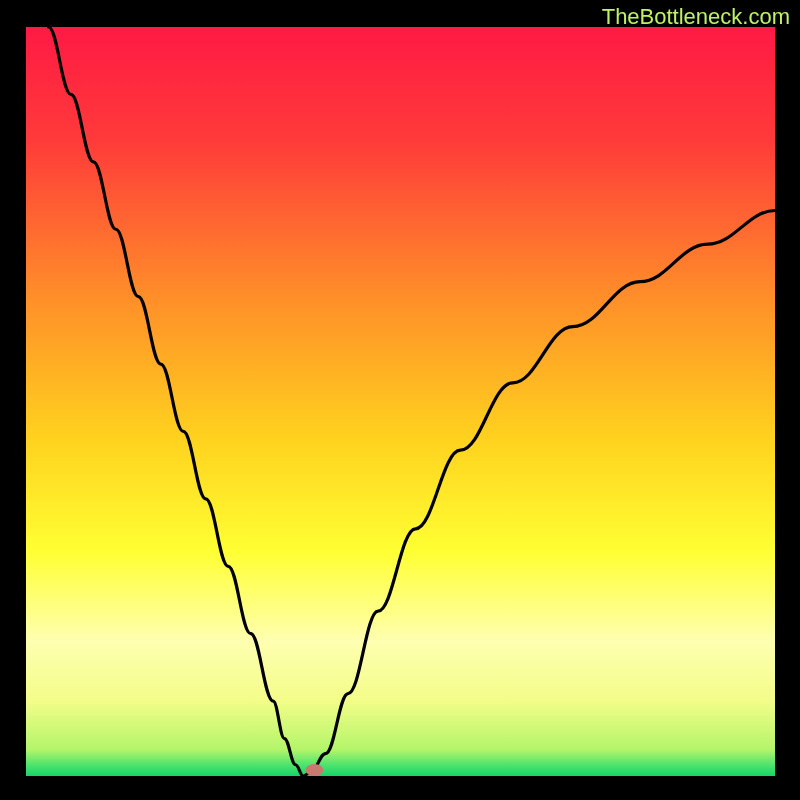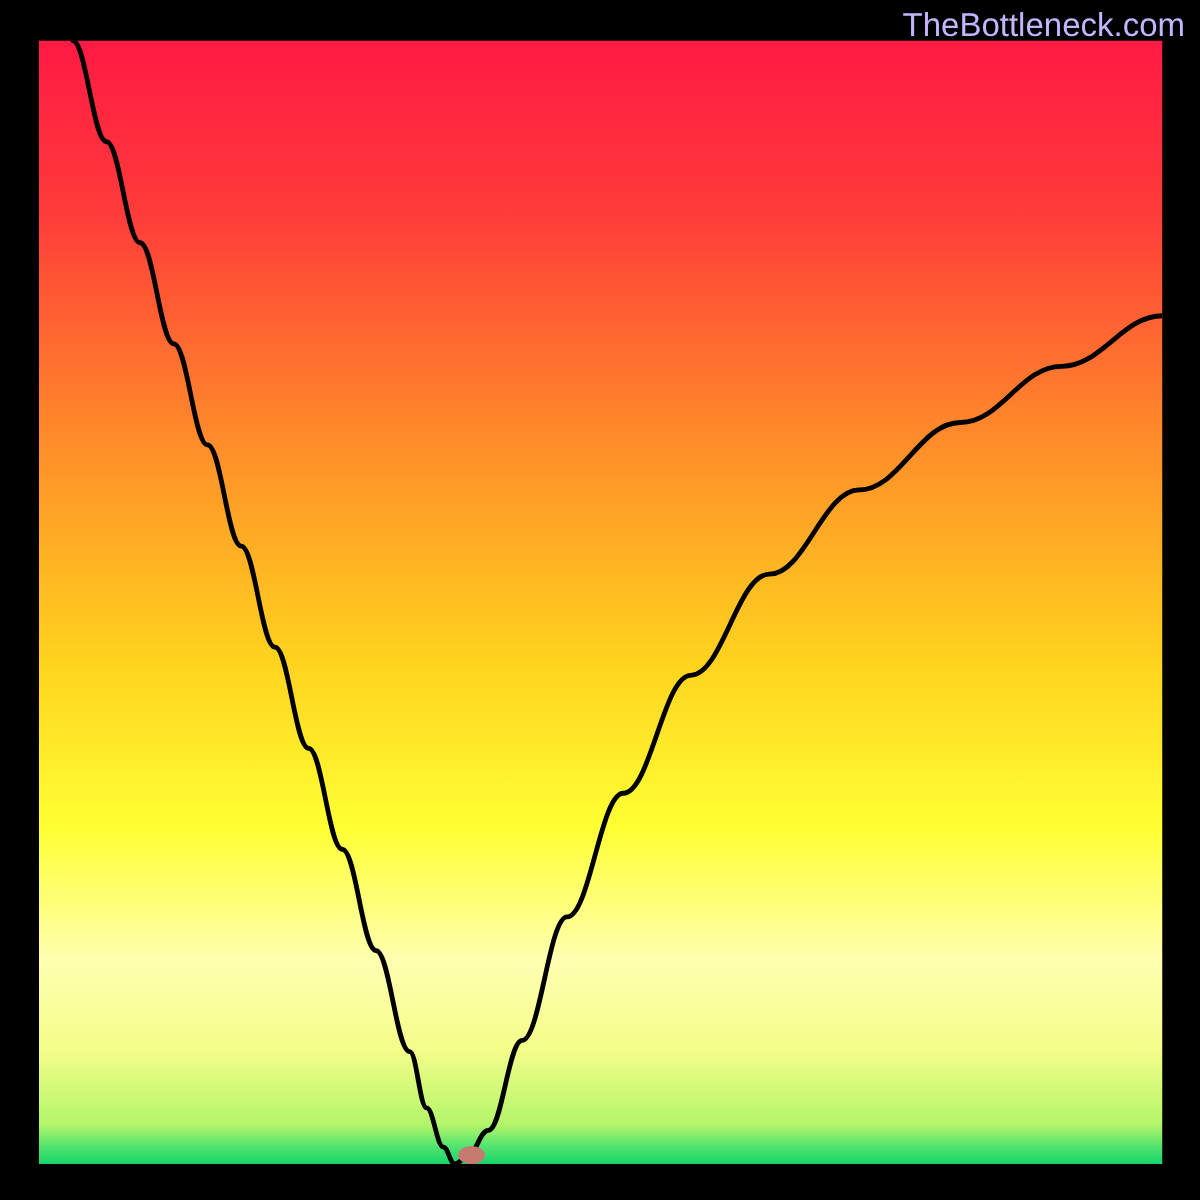--- a/index.html
+++ b/index.html
@@ -8,21 +8,21 @@
     width: 800px;
     height: 800px;
     background: #000;
     position: relative;
     font-family: Arial, Helvetica, sans-serif;
   }
   .watermark {
     position: absolute;
     top: 4px;
     right: 10px;
-    color: #c4b5fd;
+    color: #bef264;
     font-size: 22px;
     font-weight: normal;
     z-index: 10;
   }
   .plot-area {
     position: absolute;
     background: #000;
   }
   svg {
     display: block;

